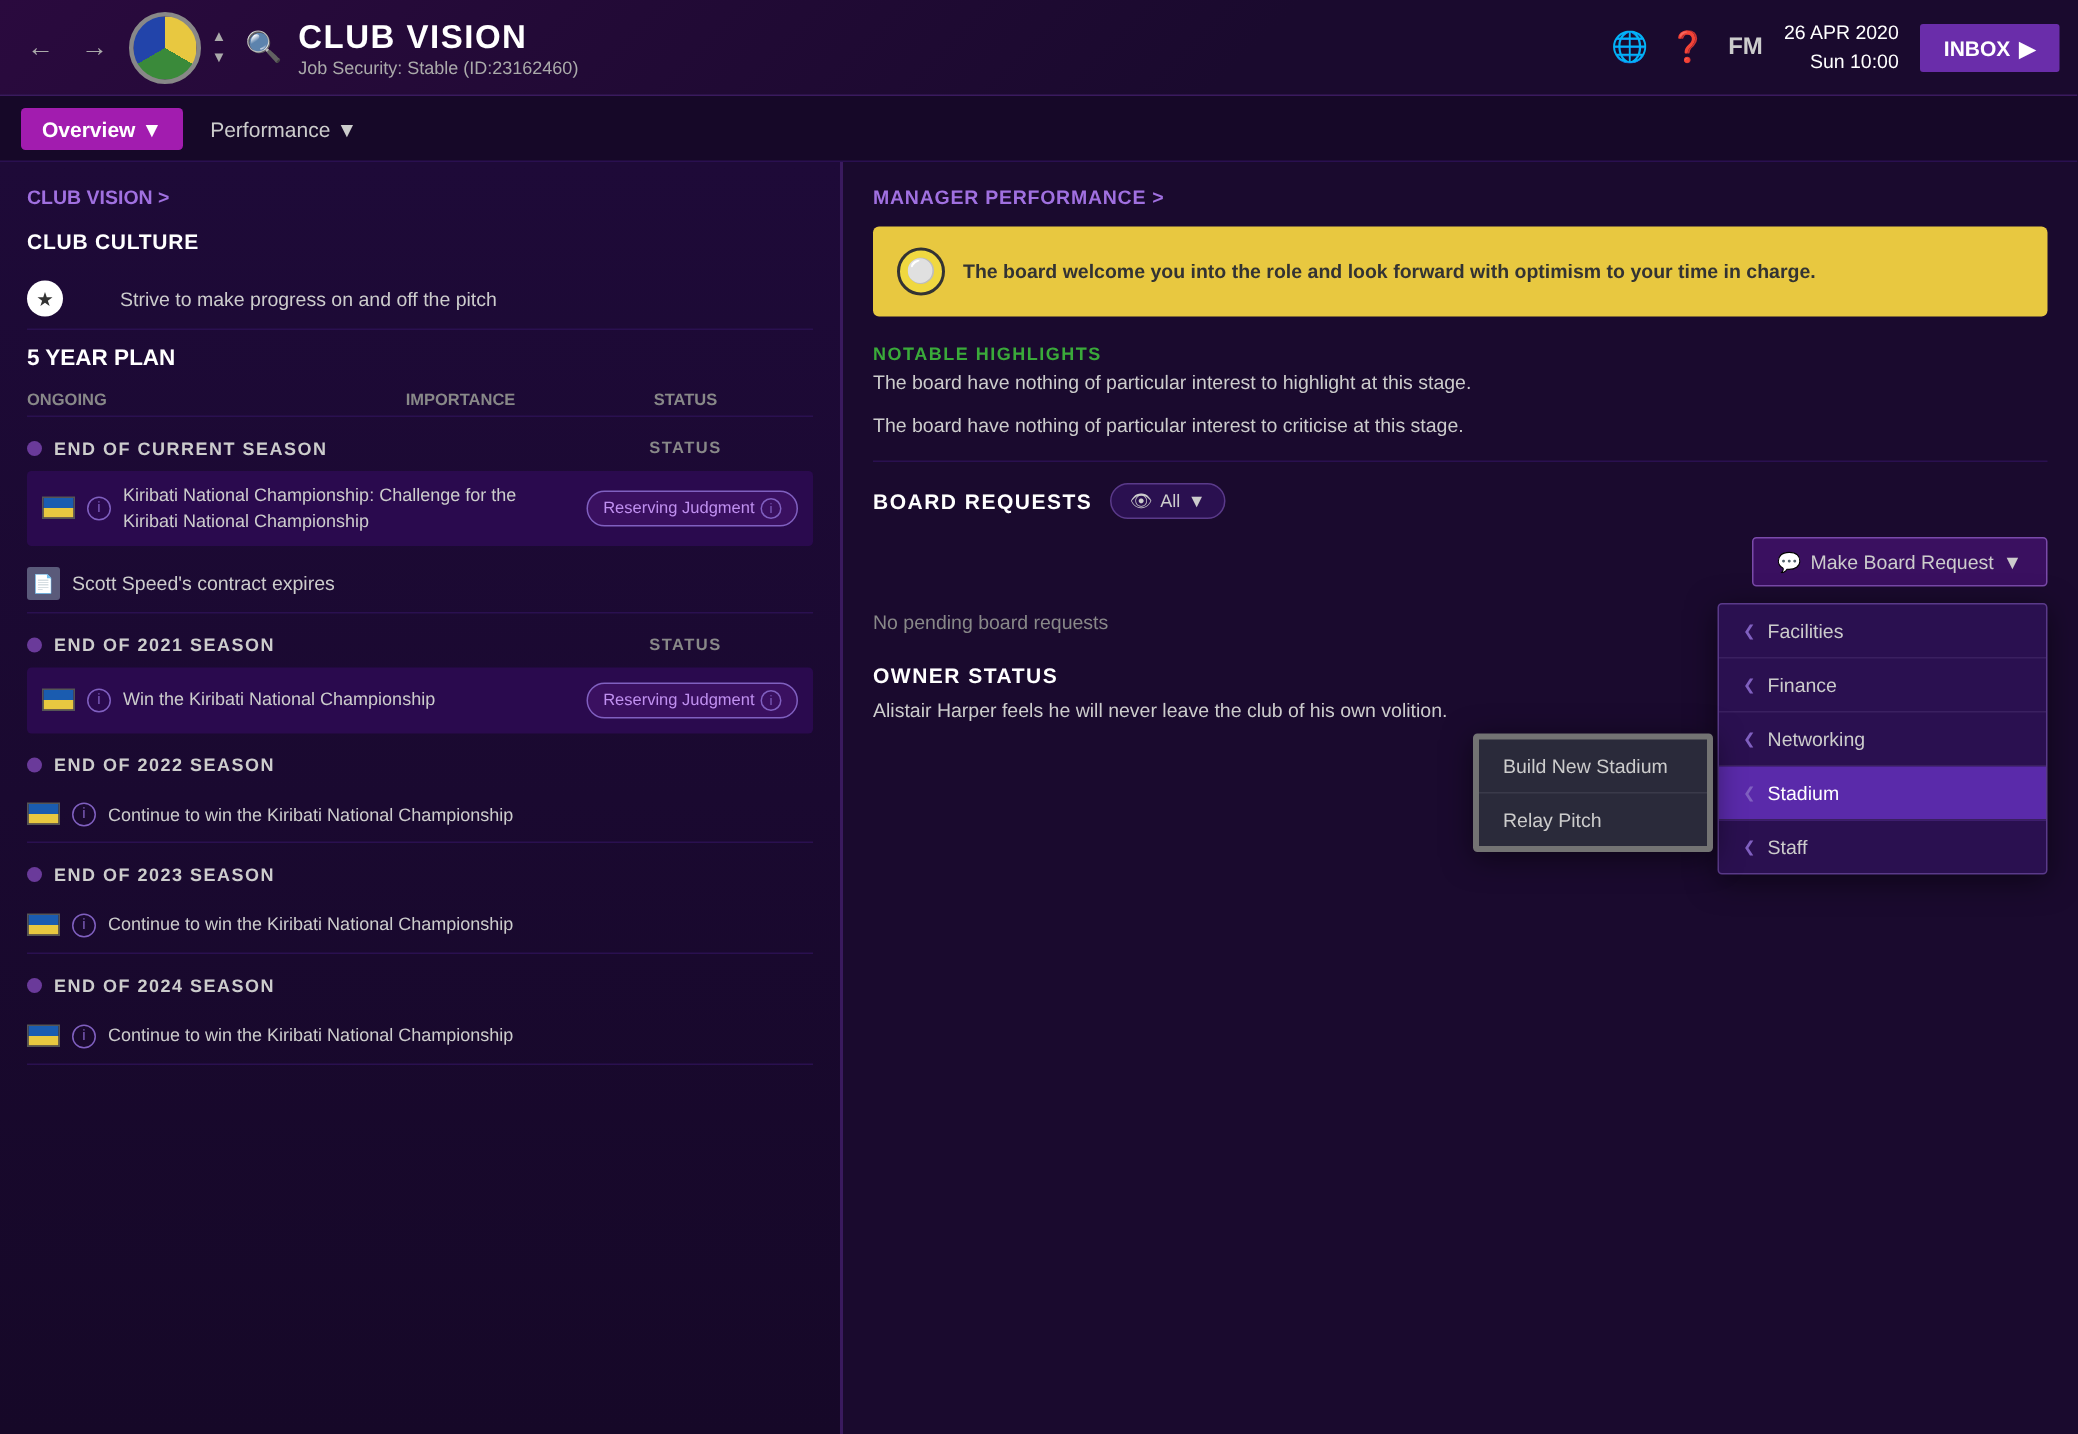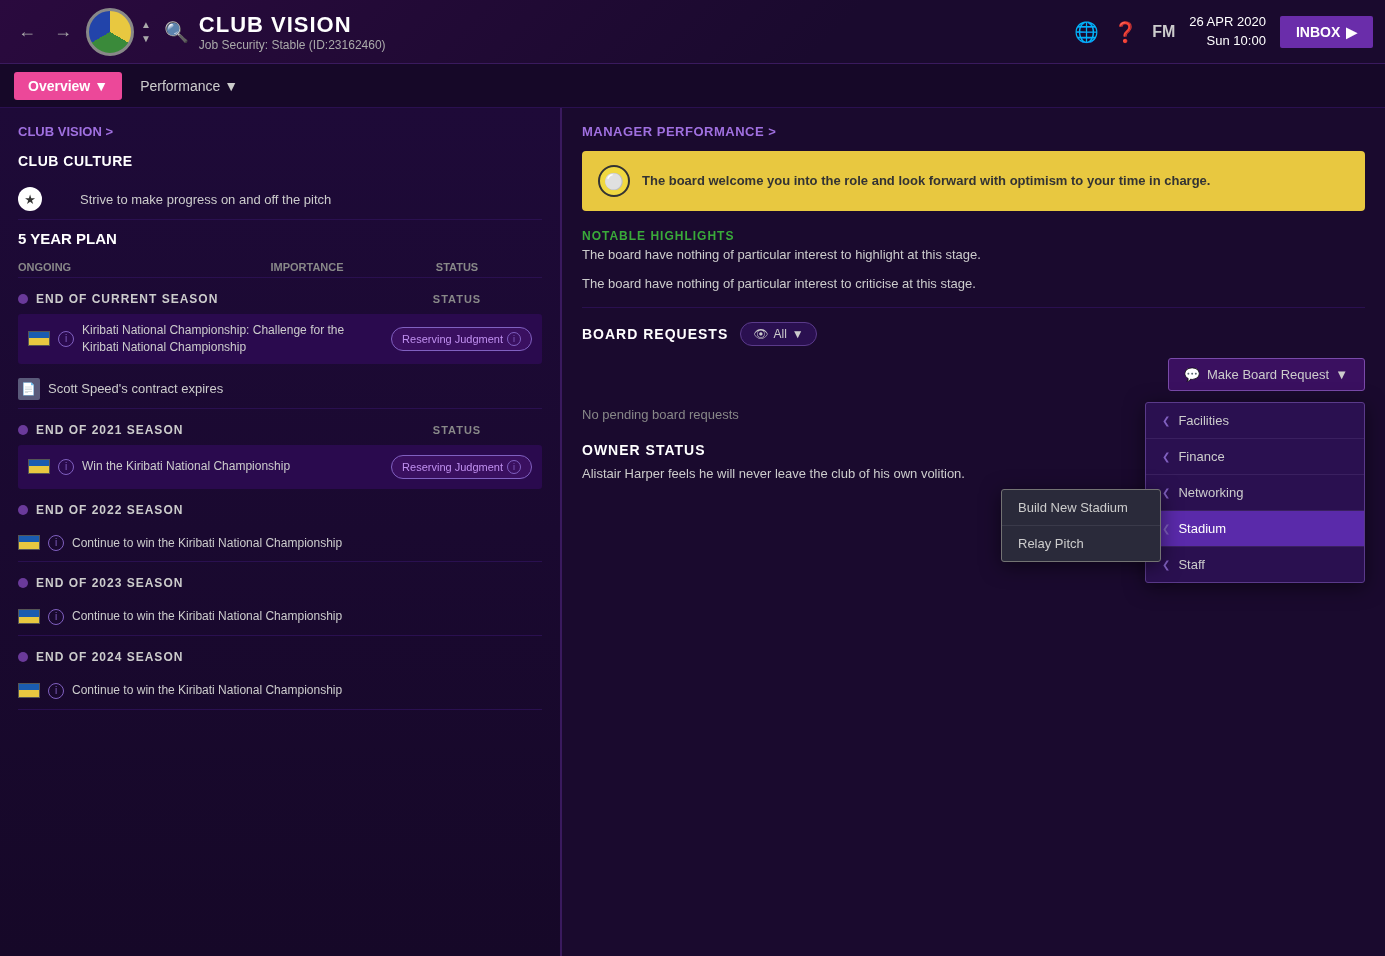--- a/index.html
+++ b/index.html
@@ -125,21 +125,21 @@
     .subnav {
       display: flex;
       align-items: center;
       background: #160828;
       height: 44px;
       padding: 0 14px;
       border-bottom: 1px solid #2a1050;
       gap: 4px;
     }
     .subnav-overview {
-      background: #ec4899;
+      background: #a21caf;
       color: #fff;
       border: none;
       padding: 6px 14px;
       font-size: 14px;
       font-weight: bold;
       cursor: pointer;
       border-radius: 3px;
       display: flex;
       align-items: center;
       gap: 4px;
@@ -504,24 +504,24 @@
       color: #fff;
     }
     .dropdown-chevron {
       font-size: 10px;
       color: #8060c0;
     }
 
     
     .sub-dropdown {
       position: absolute;
-      right: 204px;
+      right: 223px;
       top: 131px; 
       background: #2a2a3a;
-      border: 1px solid #737373;
+      border: 4px solid #737373;
       border-radius: 3px;
       min-width: 160px;
       z-index: 101;
       box-shadow: 0 4px 20px rgba(0,0,0,0.5);
     }
     .sub-dropdown-item {
       padding: 10px 16px;
       color: #ccc;
       font-size: 13px;
       cursor: pointer;

